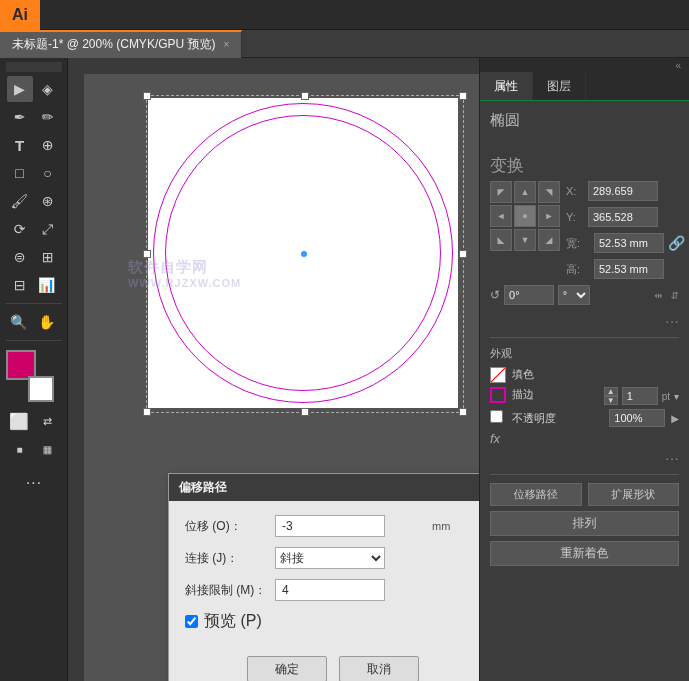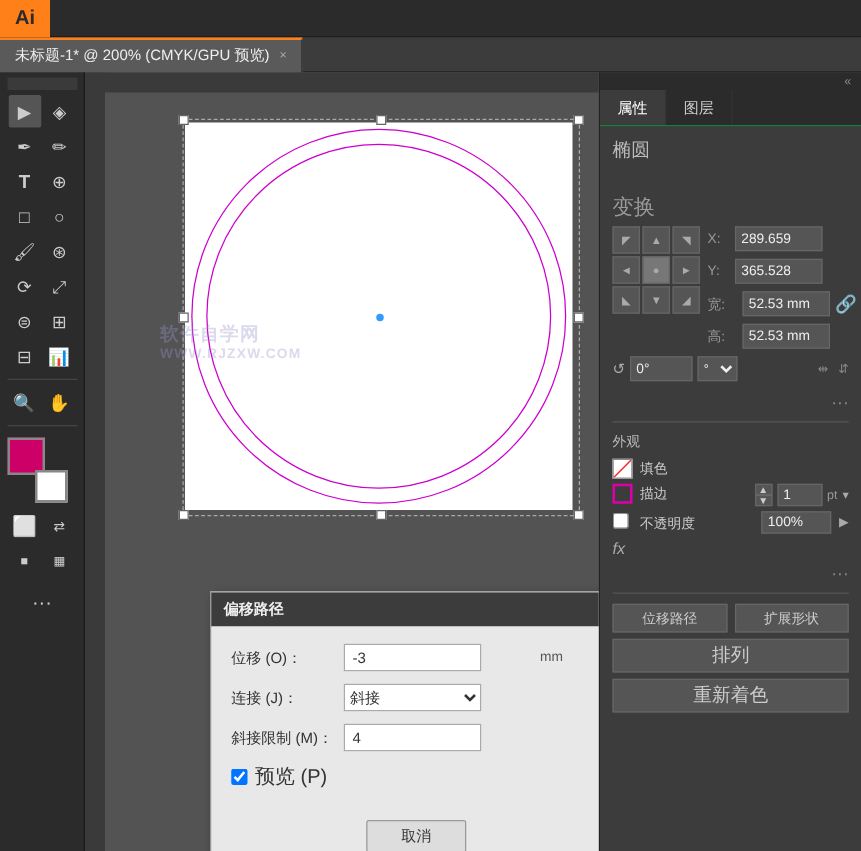--- a/index.html
+++ b/index.html
@@ -129,21 +129,21 @@
     .stroke-input { background: #555; border: 1px solid #666; color: #eee; font-size: 11px; width: 36px; height: 18px; padding: 1px 4px; }
     .stroke-unit { color: #999; font-size: 10px; }
     .stroke-spinner { display: flex; flex-direction: column; }
     .spinner-btn { background: #555; border: 1px solid #666; color: #ccc; width: 14px; height: 9px; font-size: 8px; line-height: 1; cursor: pointer; display: flex; align-items: center; justify-content: center; }
     .opacity-row { display: flex; align-items: center; gap: 6px; margin-bottom: 4px; }
     .opacity-input { background: #555; border: 1px solid #666; color: #eee; font-size: 11px; width: 56px; height: 18px; padding: 1px 4px; }
     .opacity-label { color: #ccc; font-size: 11px; }
     .fx-label { color: #aaa; font-size: 13px; font-style: italic; margin: 4px 0; }
     .more-icon { color: #888; font-size: 14px; }
     .action-btn {
-      background: #555; border: 1px solid #666; color: #ccc; font-size: 15px;
+      background: #555; border: 1px solid #666; color: #ccc; font-size: 12px;
       padding: 3px 8px; cursor: pointer; margin-bottom: 5px; width: 100%; text-align: center;
     }
     .action-row { display: flex; gap: 6px; margin-bottom: 5px; }
     .action-btn-half {
       background: #555; border: 1px solid #666; color: #ccc; font-size: 11px;
       padding: 3px 0; cursor: pointer; flex: 1; text-align: center;
     }
 
     
     #offset-dialog {
@@ -317,20 +317,21 @@
           <div class="dialog-label">斜接限制 (M)：</div>
           <input class="dialog-input" type="text" value="4" style="">
         </div>
 
         <div class="dialog-row">
           <input type="checkbox" class="dialog-checkbox" id="preview-cb" checked="" style="">
           <label for="preview-cb" class="dialog-checkbox-label">预览 (P)</label>
         </div>
       </div>
       <div id="dialog-buttons">
+        <button class="dialog-btn">确定</button>
         <button class="dialog-btn">取消</button>
       </div>
     </div>
   </div>
 
   <div id="right-panel">
 
     <div style="display:flex;justify-content:flex-end;background:#2b2b2b;padding:2px 4px;font-size:10px;color:#888;">
       <span style="cursor:pointer;margin-right:4px;">«</span>
     </div>

